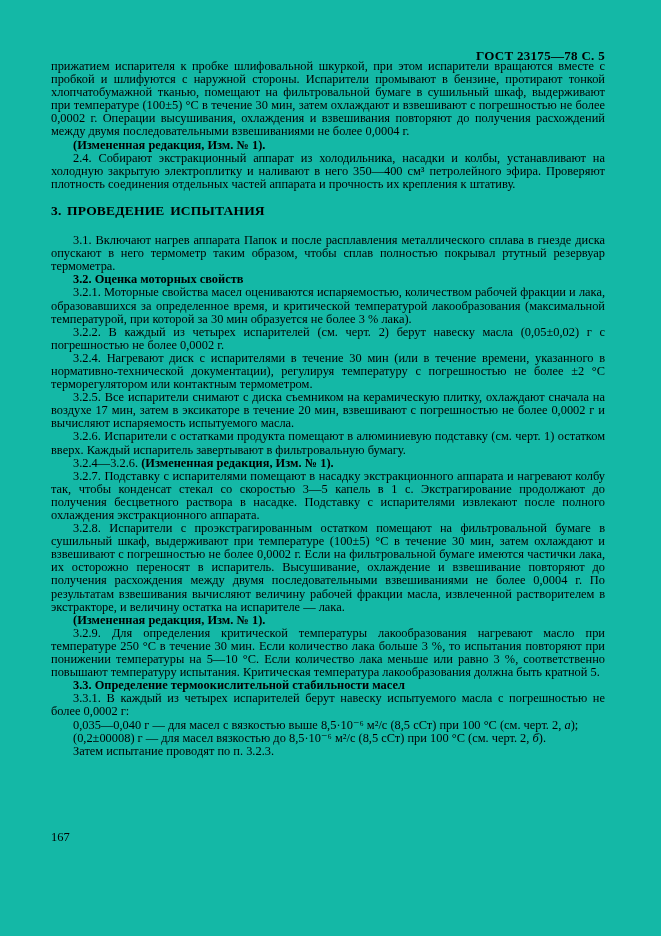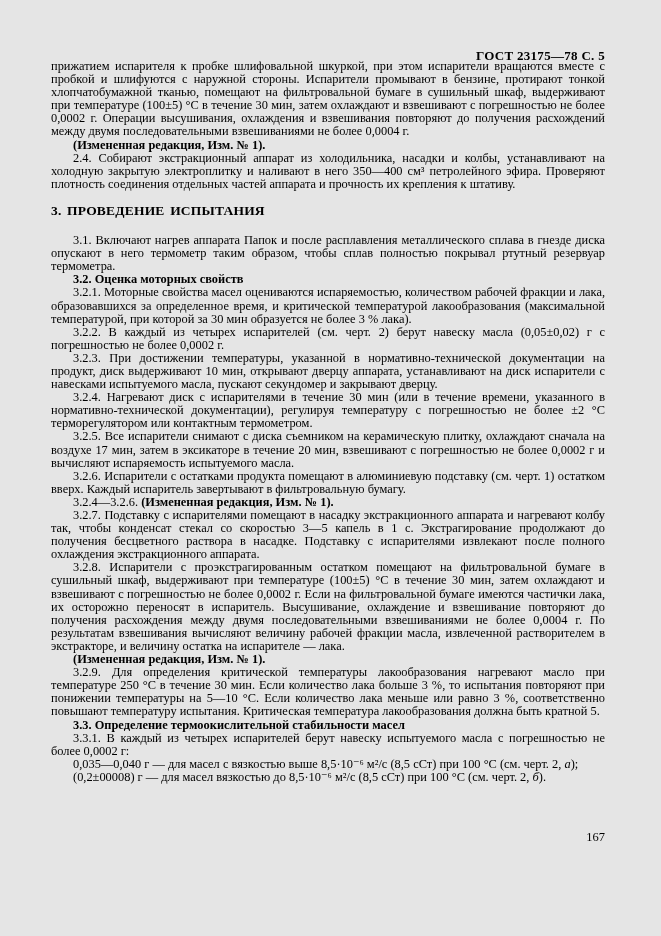--- a/index.html
+++ b/index.html
@@ -4,21 +4,21 @@
 <style>
   html, body {
     margin: 0;
     padding: 0;
     background: #ffffff;
   }
   .page {
     position: relative;
     width: 661px;
     height: 936px;
-    background: #e5e5e5;
+    background: #14b8a6;
     color: #000000;
     font-family: "Liberation Serif", "DejaVu Serif", serif;
     overflow: hidden;
   }
   .doc-header {
     position: absolute;
     top: 48px;
     left: 51px;
     width: 554px;
     text-align: right;
@@ -51,21 +51,21 @@
     font-weight: bold;
     word-spacing: 2px;
     letter-spacing: 0.2px;
   }
   .fig-ref { font-style: italic; }
   .page-number {
     position: absolute;
     top: 830px;
     left: 51px;
     width: 554px;
-    text-align: right;
+    text-align: left;
     font-size: 12.5px;
   }
 </style>
 </head>
 <body>
 
 <div class="page">
 
   <div class="doc-header">ГОСТ 23175—78 С. 5</div>
 
@@ -80,21 +80,20 @@
     <h2 class="section-title">3. ПРОВЕДЕНИЕ ИСПЫТАНИЯ</h2>
 
     <p class="ind">3.1. Включают нагрев аппарата Папок и после расплавления металлического сплава в гнезде диска опускают в него термометр таким образом, чтобы сплав полностью покрывал ртутный резервуар термометра.</p>
 
     <p class="ind bold">3.2. Оценка моторных свойств</p>
 
     <p class="ind">3.2.1. Моторные свойства масел оцениваются испаряемостью, количеством рабочей фракции и лака, образовавшихся за определенное время, и критической температурой лакообразования (максимальной температурой, при которой за 30 мин образуется не более 3 % лака).</p>
 
     <p class="ind">3.2.2. В каждый из четырех испарителей (см. черт. 2) берут навеску масла (0,05±0,02) г с погрешностью не более 0,0002 г.</p>
 
-    <p class="ind">3.2.3. При достижении температуры, указанной в нормативно-технической документации на продукт, диск выдерживают 10 мин, открывают дверцу аппарата, устанавливают на диск испарители с навесками испытуемого масла, пускают секундомер и закрывают дверцу.</p>
 
     <p class="ind">3.2.4. Нагревают диск с испарителями в течение 30 мин (или в течение времени, указанного в нормативно-технической документации), регулируя температуру с погрешностью не более ±2 °С терморегулятором или контактным термометром.</p>
 
     <p class="ind">3.2.5. Все испарители снимают с диска съемником на керамическую плитку, охлаждают сначала на воздухе 17 мин, затем в эксикаторе в течение 20 мин, взвешивают с погрешностью не более 0,0002 г и вычисляют испаряемость испытуемого масла.</p>
 
     <p class="ind">3.2.6. Испарители с остатками продукта помещают в алюминиевую подставку (см. черт. 1) остатком вверх. Каждый испаритель завертывают в фильтровальную бумагу.</p>
 
     <p class="ind"><span>3.2.4—3.2.6. </span><span class="bold">(Измененная редакция, Изм. № 1).</span></p>
 
     <p class="ind">3.2.7. Подставку с испарителями помещают в насадку экстракционного аппарата и нагревают колбу так, чтобы конденсат стекал со скоростью 3—5 капель в 1 с. Экстрагирование продолжают до получения бесцветного раствора в насадке. Подставку с испарителями извлекают после полного охлаждения экстракционного аппарата.</p>
@@ -106,18 +105,19 @@
     <p class="ind">3.2.9. Для определения критической температуры лакообразования нагревают масло при температуре 250 °С в течение 30 мин. Если количество лака больше 3 %, то испытания повторяют при понижении температуры на 5—10 °С. Если количество лака меньше или равно 3 %, соответственно повышают температуру испытания. Критическая температура лакообразования должна быть кратной 5.</p>
 
     <p class="ind bold">3.3. Определение термоокислительной стабильности масел</p>
 
     <p class="ind">3.3.1. В каждый из четырех испарителей берут навеску испытуемого масла с погрешностью не более 0,0002 г:</p>
 
     <p class="ind"><span>0,035—0,040 г — для масел с вязкостью выше 8,5·10⁻⁶ м²/с (8,5 сСт) при 100 °С (см. черт. 2, </span><span class="fig-ref">а</span><span>);</span></p>
 
     <p class="ind"><span>(0,2±00008) г — для масел вязкостью до 8,5·10⁻⁶ м²/с (8,5 сСт) при 100 °С (см. черт. 2, </span><span class="fig-ref">б</span><span>).</span></p>
 
+    <p class="ind">Затем испытание проводят по п. 3.2.3.</p>
 
   </div>
 
   <div class="page-number">167</div>
 
 </div>
 
 </body></html>

